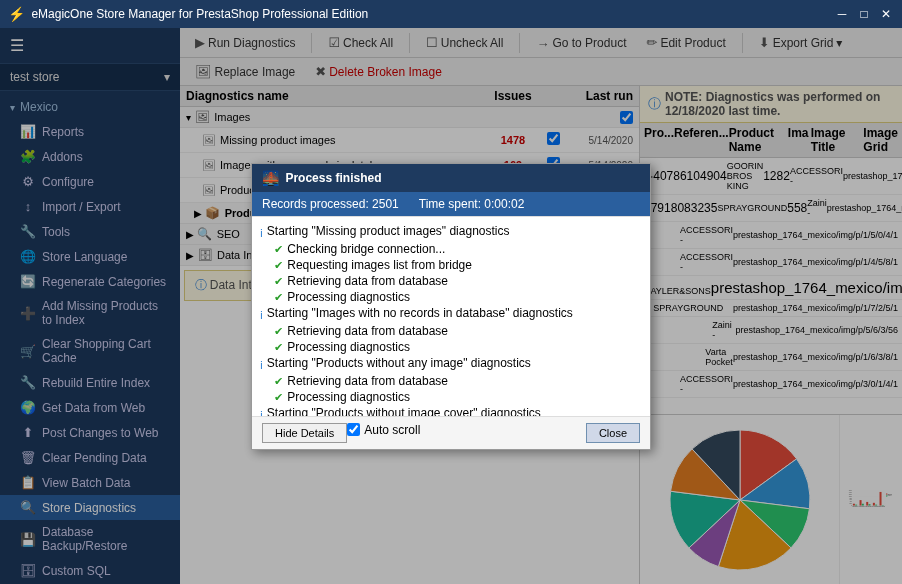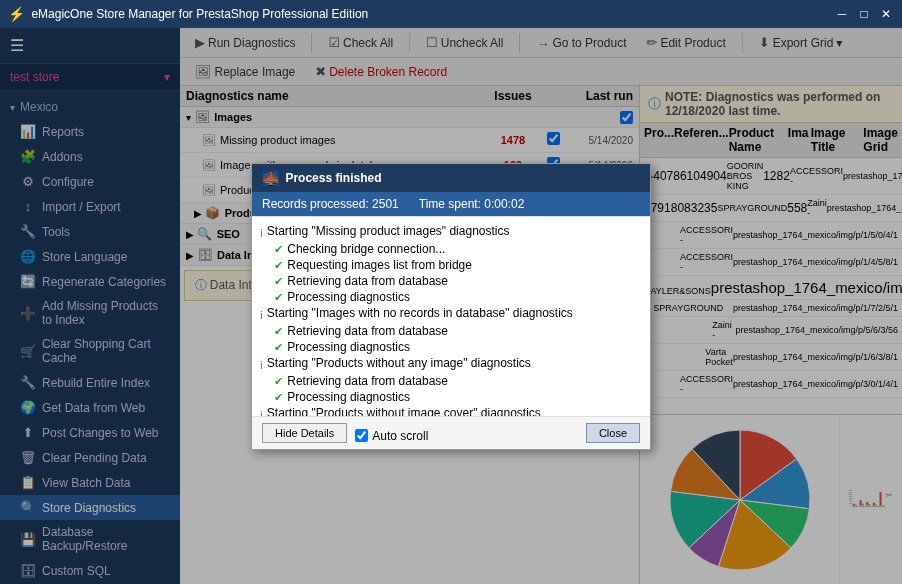--- a/index.html
+++ b/index.html
@@ -37,21 +37,21 @@
       display: flex;
       align-items: center;
       padding: 8px 10px;
       border-bottom: 1px solid #2a4a70;
     }
     .hamburger-icon { color: white; font-size: 16px; cursor: pointer; margin-right: 8px; }
 
     .store-selector {
       padding: 6px 10px;
       background: #163050;
-      color: #ec4899;
+      color: #e5e5e5;
       display: flex;
       align-items: center;
       justify-content: space-between;
       cursor: pointer;
       border-bottom: 1px solid #2a4a70;
     }
 
     .sidebar-section {
       padding: 4px 0;
       border-bottom: 1px solid #2a4a70;
@@ -142,21 +142,21 @@
       font-weight: 600;
     }
     .diag-col-name { flex: 1; }
     .diag-col-issues { width: 60px; text-align: center; }
     .diag-col-lastrun { width: 90px; text-align: right; }
 
     .diag-tree { overflow-y: auto; flex: 1; background: white; }
     .diag-group { padding: 3px 6px; display: flex; align-items: center; background: #f5f5f5; border-bottom: 1px solid #e8e8e8; }
     .diag-group .group-arrow { margin-right: 4px; font-size: 10px; cursor: pointer; }
     .diag-group .group-icon { margin-right: 4px; color: #555; }
-    .diag-group .group-label { flex: 1; font-weight: 700; font-size: 11px; }
+    .diag-group .group-label { flex: 1; font-weight: 400; font-size: 11px; }
     .diag-group .group-check { margin-left: auto; }
 
     .diag-item { display: flex; align-items: center; padding: 4px 6px 4px 22px; border-bottom: 1px solid #f0f0f0; background: white; }
     .diag-item .item-icon-diag { margin-right: 4px; color: #666; font-size: 11px; }
     .diag-item .item-label { flex: 1; font-size: 11px; }
     .diag-item .item-count { width: 60px; text-align: center; color: #cc0000; font-weight: 600; font-size: 11px; }
     .diag-item .item-check { width: 20px; text-align: center; }
     .diag-item .item-date { width: 70px; text-align: right; font-size: 10px; color: #555; }
 
     .diag-sub-group { padding: 3px 6px 3px 14px; display: flex; align-items: center; background: #f8f8f8; border-bottom: 1px solid #e8e8e8; }
@@ -260,22 +260,21 @@
       border-top: 1px solid #ddd;
     }
     .log-line { padding: 1px 2px; display: flex; align-items: flex-start; gap: 4px; }
     .log-icon { font-size: 11px; margin-top: 1px; flex-shrink: 0; }
     .log-icon.blue { color: #2a7fd4; }
     .log-icon.green { color: #2a9d2a; }
     .log-indent { padding-left: 16px; }
     .modal-footer {
       padding: 6px 10px;
       display: flex;
-      align-items: flex-end;
-      gap: 8px;
+      align-items: flex-start;
       border-top: 1px solid #ddd;
       background: #f5f5f5;
     }
     .modal-footer-btn {
       padding: 3px 12px;
       border: 1px solid #999;
       background: #f0f0f0;
       cursor: pointer;
       font-size: 11px;
     }
@@ -419,21 +418,21 @@
       </button>
     </div>
 
     <div class="toolbar-row2">
       <button class="toolbar-btn">
         <span class="btn-icon">🖼</span>
         <span>Replace Image</span>
       </button>
       <button class="toolbar-btn" style="color:#c00;">
         <span class="btn-icon">✖</span>
-        <span>Delete Broken Record</span>
+        <span>Delete Broken Image</span>
       </button>
     </div>
 
     <div class="diagnostics-panel">
 
       <div class="diag-table-area">
         <div class="diag-table-header">
           <span class="diag-col-name">Diagnostics name</span>
           <span class="diag-col-issues">Issues</span>
           <span class="diag-col-lastrun">Last run</span>

